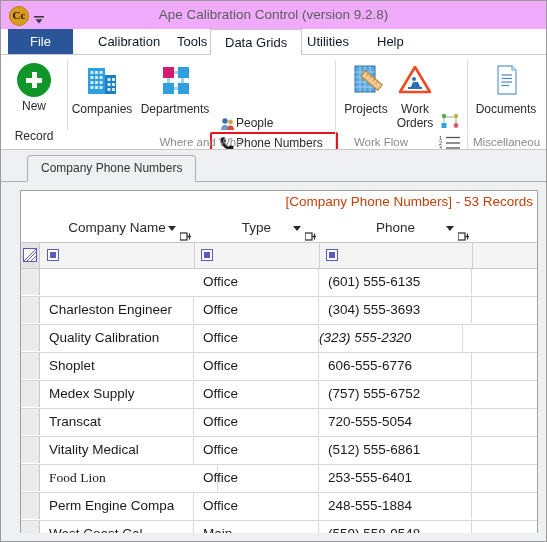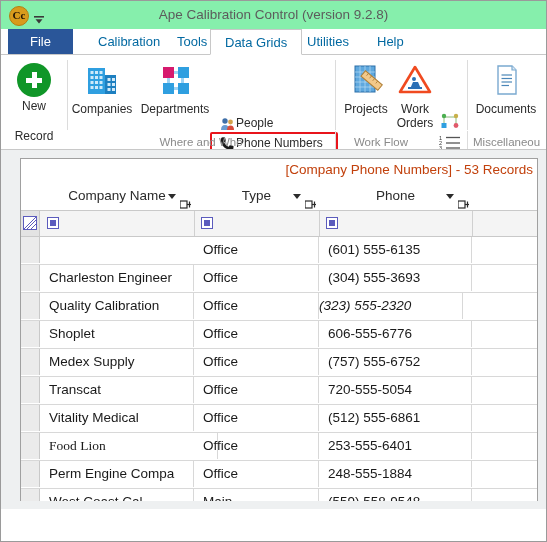--- a/index.html
+++ b/index.html
@@ -6,34 +6,34 @@
   body{
     width:547px;height:542px;overflow:hidden;
     font-family:"Liberation Sans","DejaVu Sans",sans-serif;
     background:#ffffff;color:#1a1a1a;
     -webkit-font-smoothing:antialiased;
   }
   .app{position:relative;width:547px;height:542px;box-sizing:border-box;
        border:1px solid #9a9a9a;background:#ffffff;overflow:hidden;}
 
   
-  .titlebar{position:relative;height:28px;background:#86efac;}
+  .titlebar{position:relative;height:28px;background:#f0abfc;}
   .logo{position:absolute;left:8px;top:5px;width:18px;height:18px;border-radius:50%;
         background:#d89b1c;border:1px solid #b37f12;
         color:#231504;font-size:11px;font-weight:bold;line-height:17px;text-align:center;
         font-family:"Liberation Serif",serif;}
   .qat-arrow{position:absolute;left:32px;top:10px;width:13px;height:10px;}
   .title{position:absolute;left:0;right:0;top:6px;text-align:center;
          font-size:13.5px;color:#5c5c5c;}
 
   
   .tabstrip{position:relative;height:26px;background:#ffffff;}
   .tabstrip::after{content:"";position:absolute;left:0;right:0;bottom:0;height:1px;background:#c8c8c8;}
   .tab{position:absolute;bottom:0;height:26px;line-height:26px;padding:0 14px;
-       font-size:13px;color:#0369a1;box-sizing:border-box;cursor:default;}
+       font-size:13px;color:#0f172a;box-sizing:border-box;cursor:default;}
   .tab.file{left:7px;background:#2a5699;color:#ffffff;padding:0 22px;}
   .tab.active{background:#ffffff;border:1px solid #c8c8c8;border-bottom:1px solid #ffffff;z-index:3;}
 
   
   .ribbon{position:relative;height:95px;background:#ffffff;}
   .ribbon::after{content:"";position:absolute;left:0;right:0;bottom:0;height:1px;background:#c8c8c8;}
   .grp-label{position:absolute;bottom:2px;font-size:11.5px;color:#8a8a8a;text-align:center;}
   .vsep{position:absolute;width:1px;background:#dcdcdc;}
 
   .bigbtn{position:absolute;text-align:center;font-size:12px;color:#2b2b2b;line-height:14px;}
@@ -295,20 +295,23 @@
       <span class="cap">Documents</span>
     </div>
 
     <div class="grp-label" style="left:140px;width:120px;">Where and Who</div>
     <div class="grp-label" style="left:330px;width:100px;">Work Flow</div>
     <div class="grp-label" style="left:466px;width:90px;text-align:left;padding-left:6px;">Miscellaneou</div>
     <div class="vsep" style="left:334px;top:76px;height:18px;"></div>
     <div class="vsep" style="left:466px;top:76px;height:18px;"></div>
   </div>
 
+  <div class="doctabs">
+    <div class="doctab">Company Phone Numbers</div>
+  </div>
 
   <div class="gridwrap">
     <div class="gridpanel">
 
       <div class="recbar">
         <div class="rectext">[Company Phone Numbers] - 53 Records</div>
       </div>
 
       <div class="hdrrow">
         <div class="hcell" style="left:19px;width:154px;">

